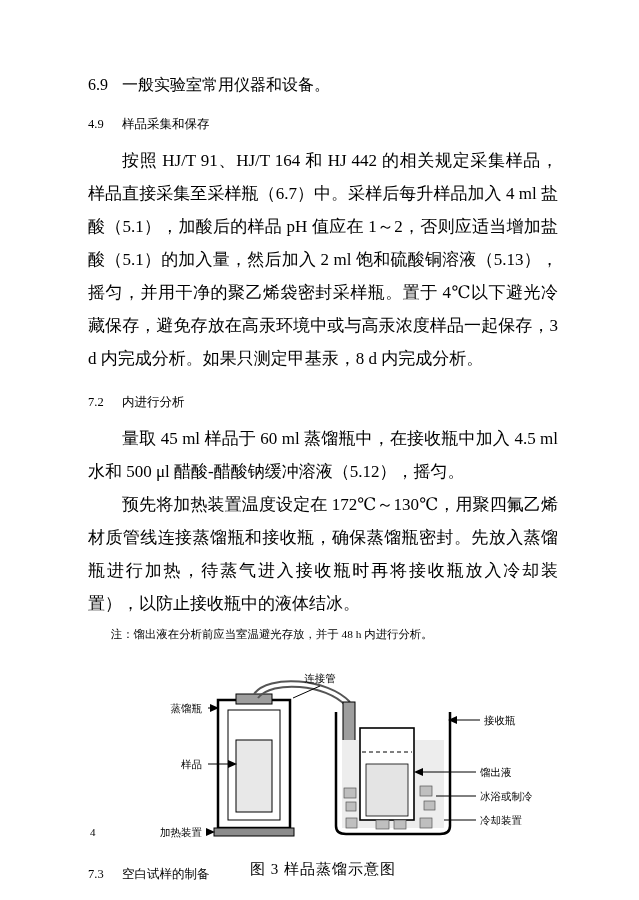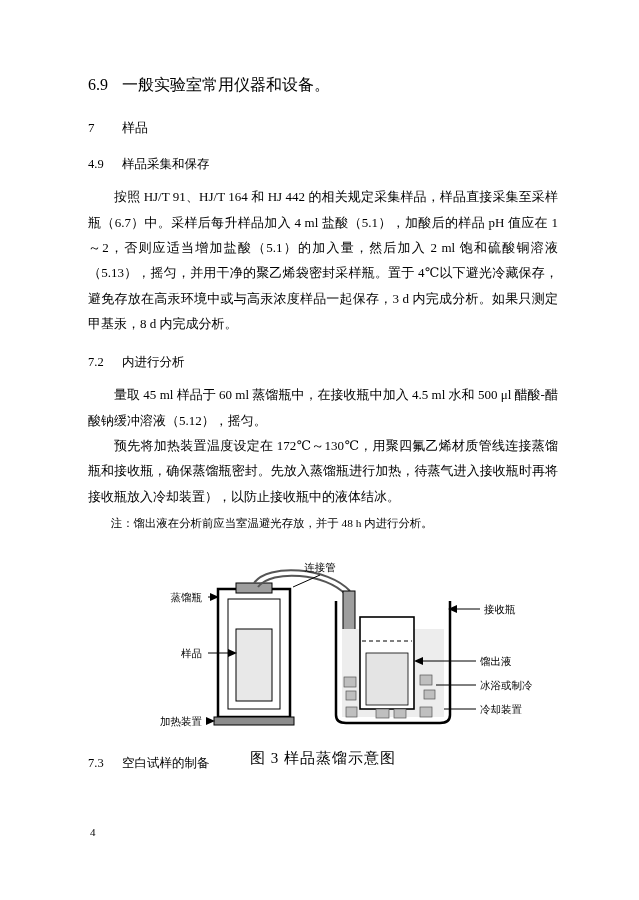--- a/index.html
+++ b/index.html
@@ -37,21 +37,21 @@
   .h1 {
     font-size: 13px;
     font-weight: normal;
     margin: 20px 0 14px 0;
   }
   .h2 {
     font-size: 12.5px;
     margin: 16px 0 10px 0;
   }
   p.body {
-    font-size: 13px;
+    font-size: 17px;
     line-height: 1.95;
     margin: 0;
     text-align: justify;
     text-justify: inter-ideograph;
     text-indent: 2em;
     color: #000;
   }
   p.note {
     font-size: 11.4px;
     line-height: 1.9;
@@ -88,23 +88,20 @@
 </head>
 <body>
 
 <div class="page">
   <div class="content">
 
     <div class="sec-line">
       <span class="sec-num">6.9</span><span>一般实验室常用仪器和设备。</span>
     </div>
 
-    <div class="sec-line h1">
-      <span class="sec-num">7</span><span>样品</span>
-    </div>
 
     <div class="sec-line h2">
       <span class="sec-num">4.9</span><span>样品采集和保存</span>
     </div>
     <p class="body">按照 HJ/T 91、HJ/T 164 和 HJ 442 的相关规定采集样品，样品直接采集至采样瓶（6.7）中。采样后每升样品加入 4 ml 盐酸（5.1），加酸后的样品 pH 值应在 1～2，否则应适当增加盐酸（5.1）的加入量，然后加入 2 ml 饱和硫酸铜溶液（5.13），摇匀，并用干净的聚乙烯袋密封采样瓶。置于 4℃以下避光冷藏保存，避免存放在高汞环境中或与高汞浓度样品一起保存，3 d 内完成分析。如果只测定甲基汞，8 d 内完成分析。</p>
 
     <div class="sec-line h2">
       <span class="sec-num">7.2</span><span>内进行分析</span>
     </div>
     <p class="body">量取 45 ml 样品于 60 ml 蒸馏瓶中，在接收瓶中加入 4.5 ml 水和 500 μl 醋酸-醋酸钠缓冲溶液（5.12），摇匀。</p>

